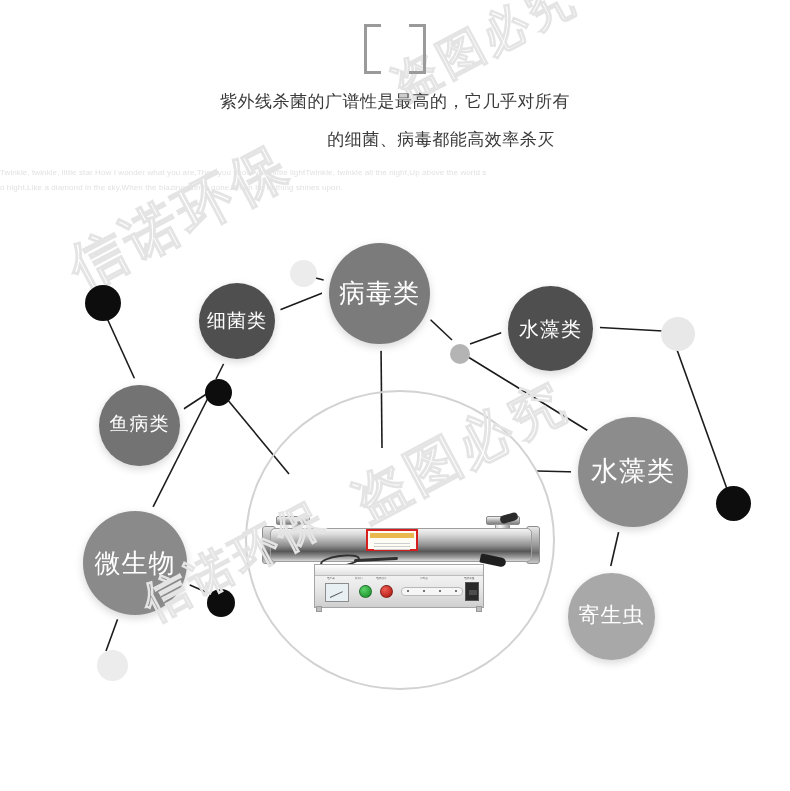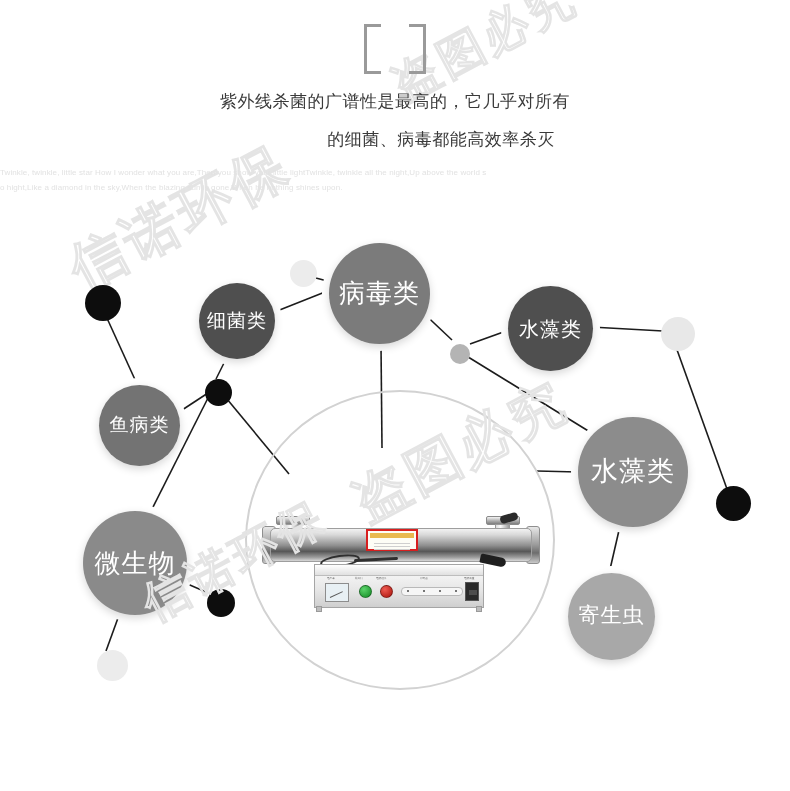--- a/index.html
+++ b/index.html
@@ -461,21 +461,21 @@
         <div class="dot" style="left: 97px; top: 650px; width: 31px; height: 31px; background: rgb(236, 236, 236);"></div>
         <div class="bubble" style="left: 199px; top: 283px; width: 76px; height: 76px; background: rgb(79, 79, 79); font-size: 19px;">
           <span class="bubble-label">细菌类</span>
         </div>
         <div class="bubble" style="left: 329px; top: 243px; width: 101px; height: 101px; background: rgb(123, 123, 123); font-size: 26px;">
           <span class="bubble-label">病毒类</span>
         </div>
         <div class="bubble" style="left: 508px; top: 286px; width: 85px; height: 85px; background: rgb(79, 79, 79); font-size: 20px;">
           <span class="bubble-label">水藻类</span>
         </div>
-        <div class="bubble" style="left: 99px; top: 385px; width: 81px; height: 81px; background: rgb(115, 115, 115); font-size: 19px;">
+        <div class="bubble" style="left: 99px; top: 385px; width: 81px; height: 81px; background: rgb(115, 115, 115); font-size: 19px; font-family: Liberation Mono, monospace;">
           <span class="bubble-label">鱼病类</span>
         </div>
         <div class="bubble" style="left: 578px; top: 417px; width: 110px; height: 110px; background: rgb(140, 140, 140); font-size: 27px;">
           <span class="bubble-label">水藻类</span>
         </div>
         <div class="bubble" style="left: 83px; top: 511px; width: 104px; height: 104px; background: rgb(138, 138, 138); font-size: 26px;">
           <span class="bubble-label">微生物</span>
         </div>
         <div class="bubble" style="left: 568px; top: 573px; width: 87px; height: 87px; background: rgb(168, 168, 168); font-size: 21px; font-family: Liberation Mono, monospace;">
           <span class="bubble-label">寄生虫</span>

